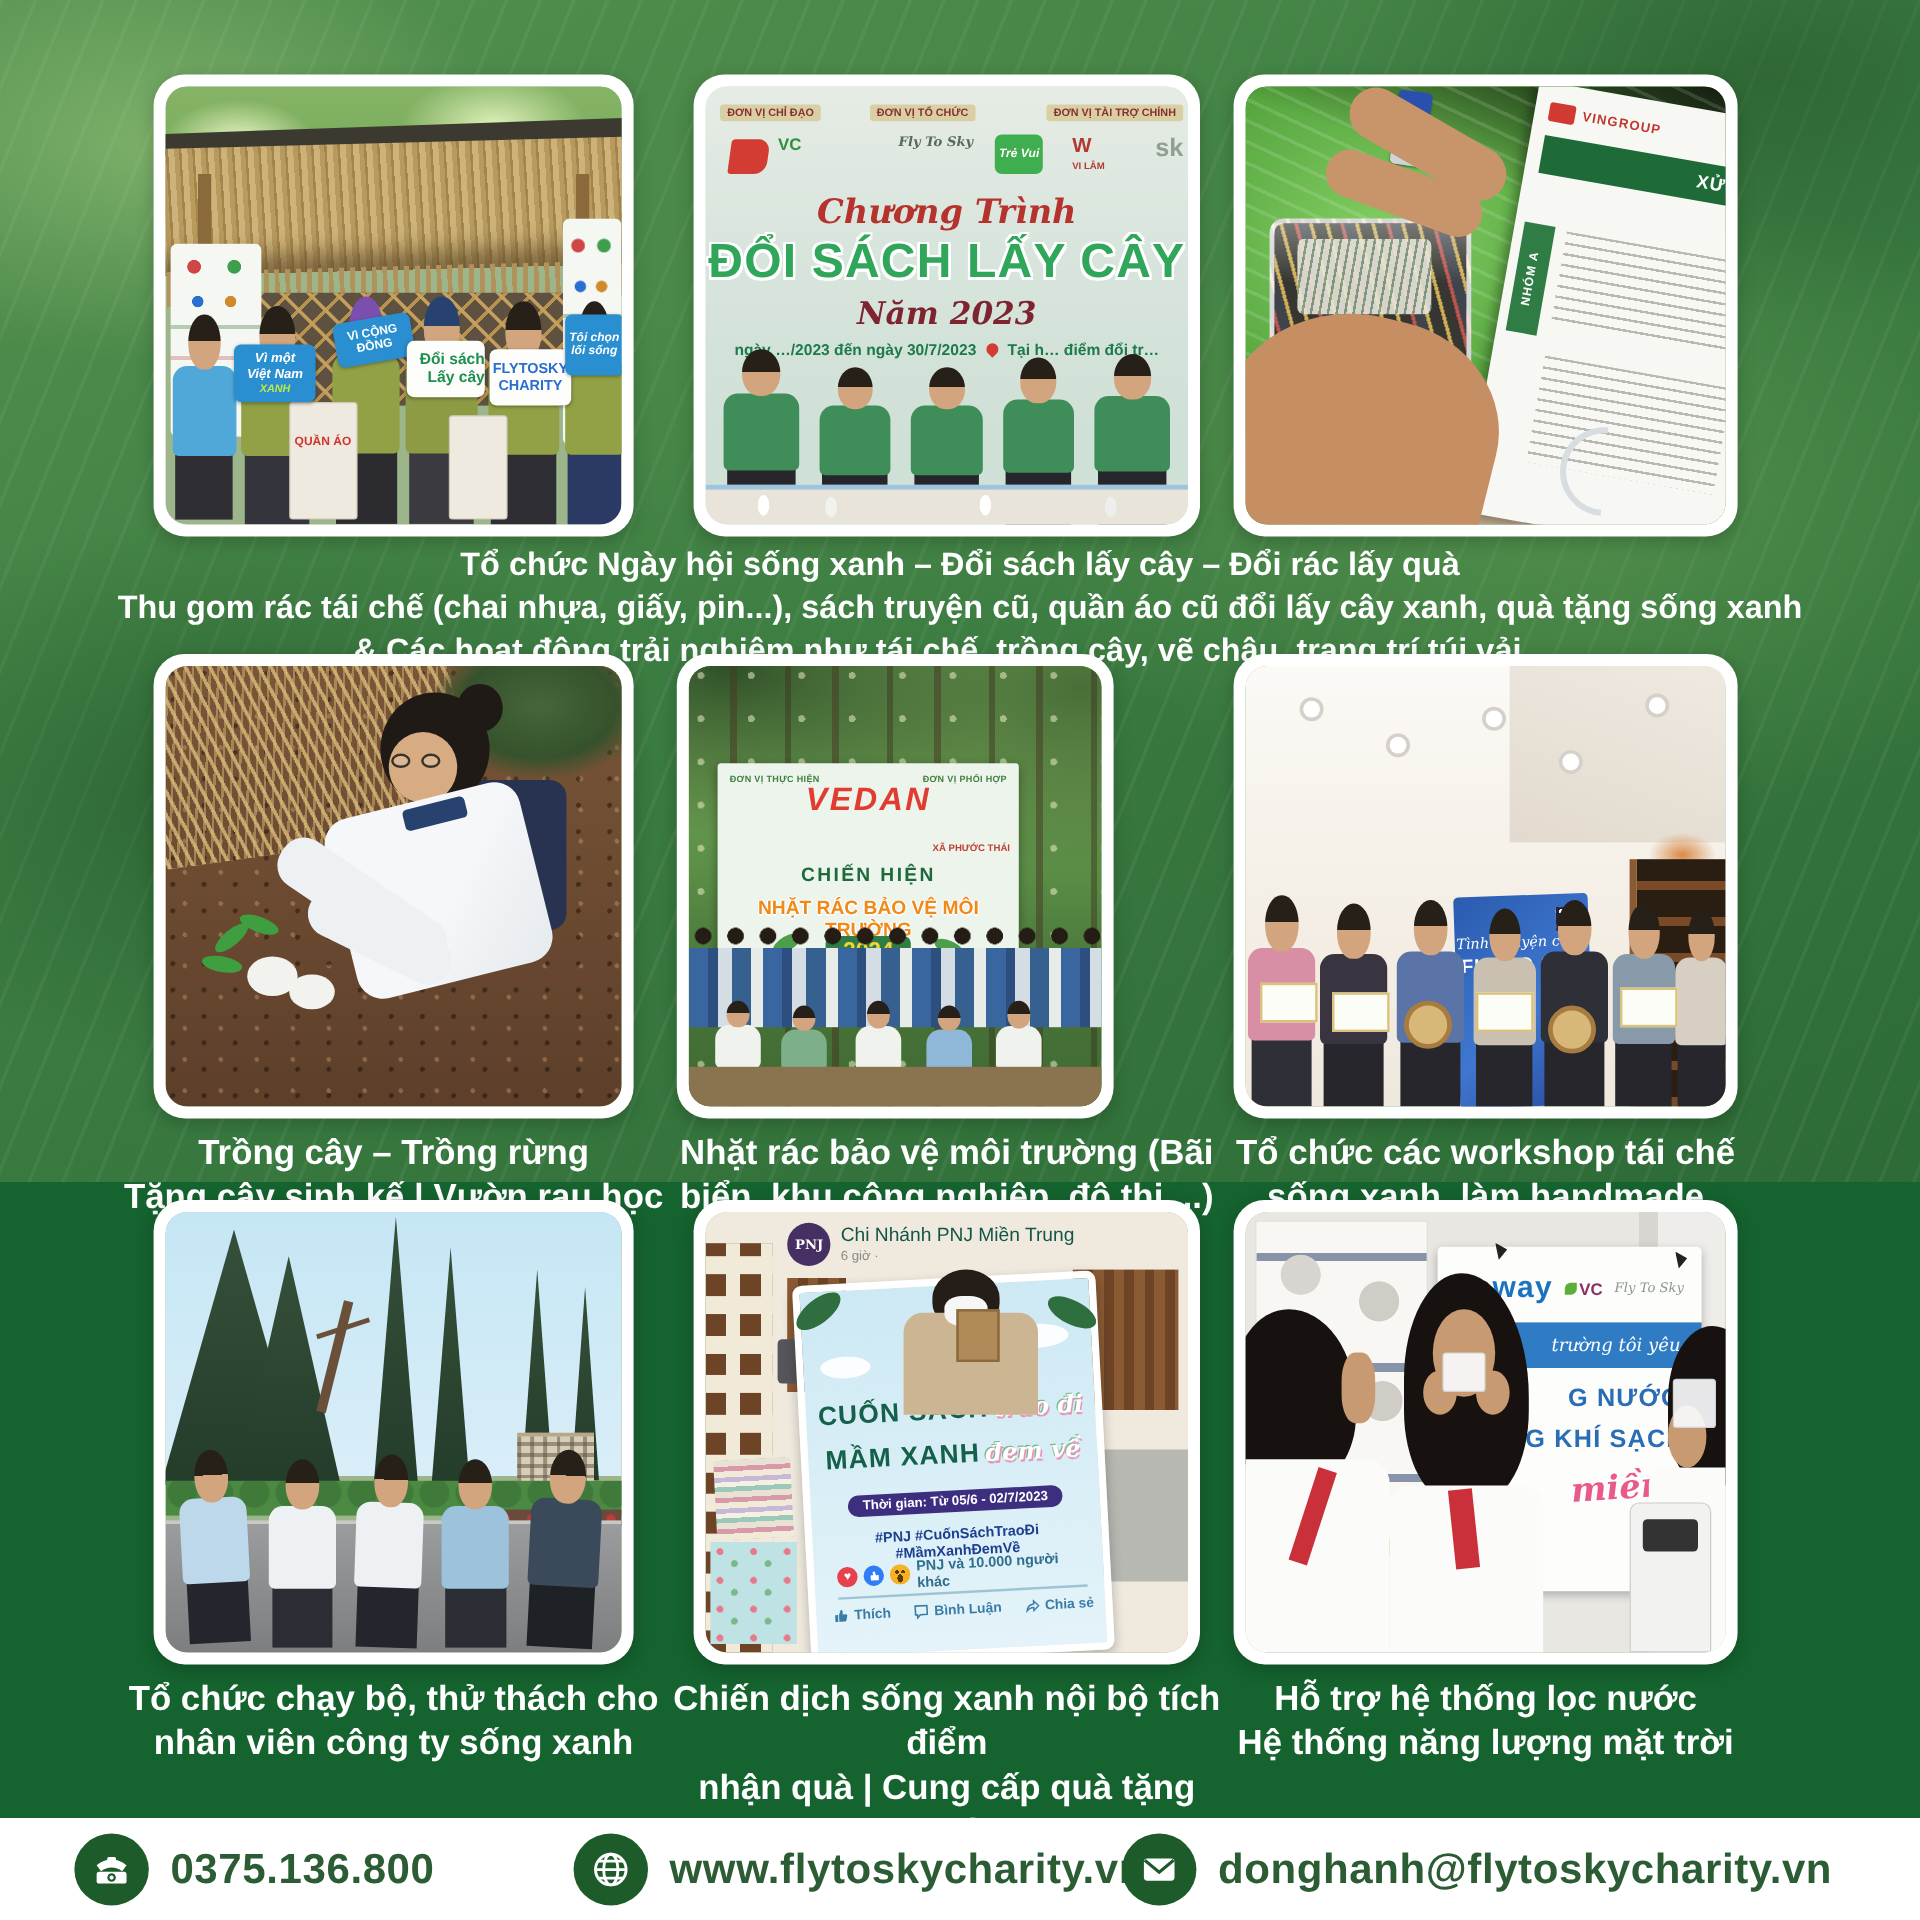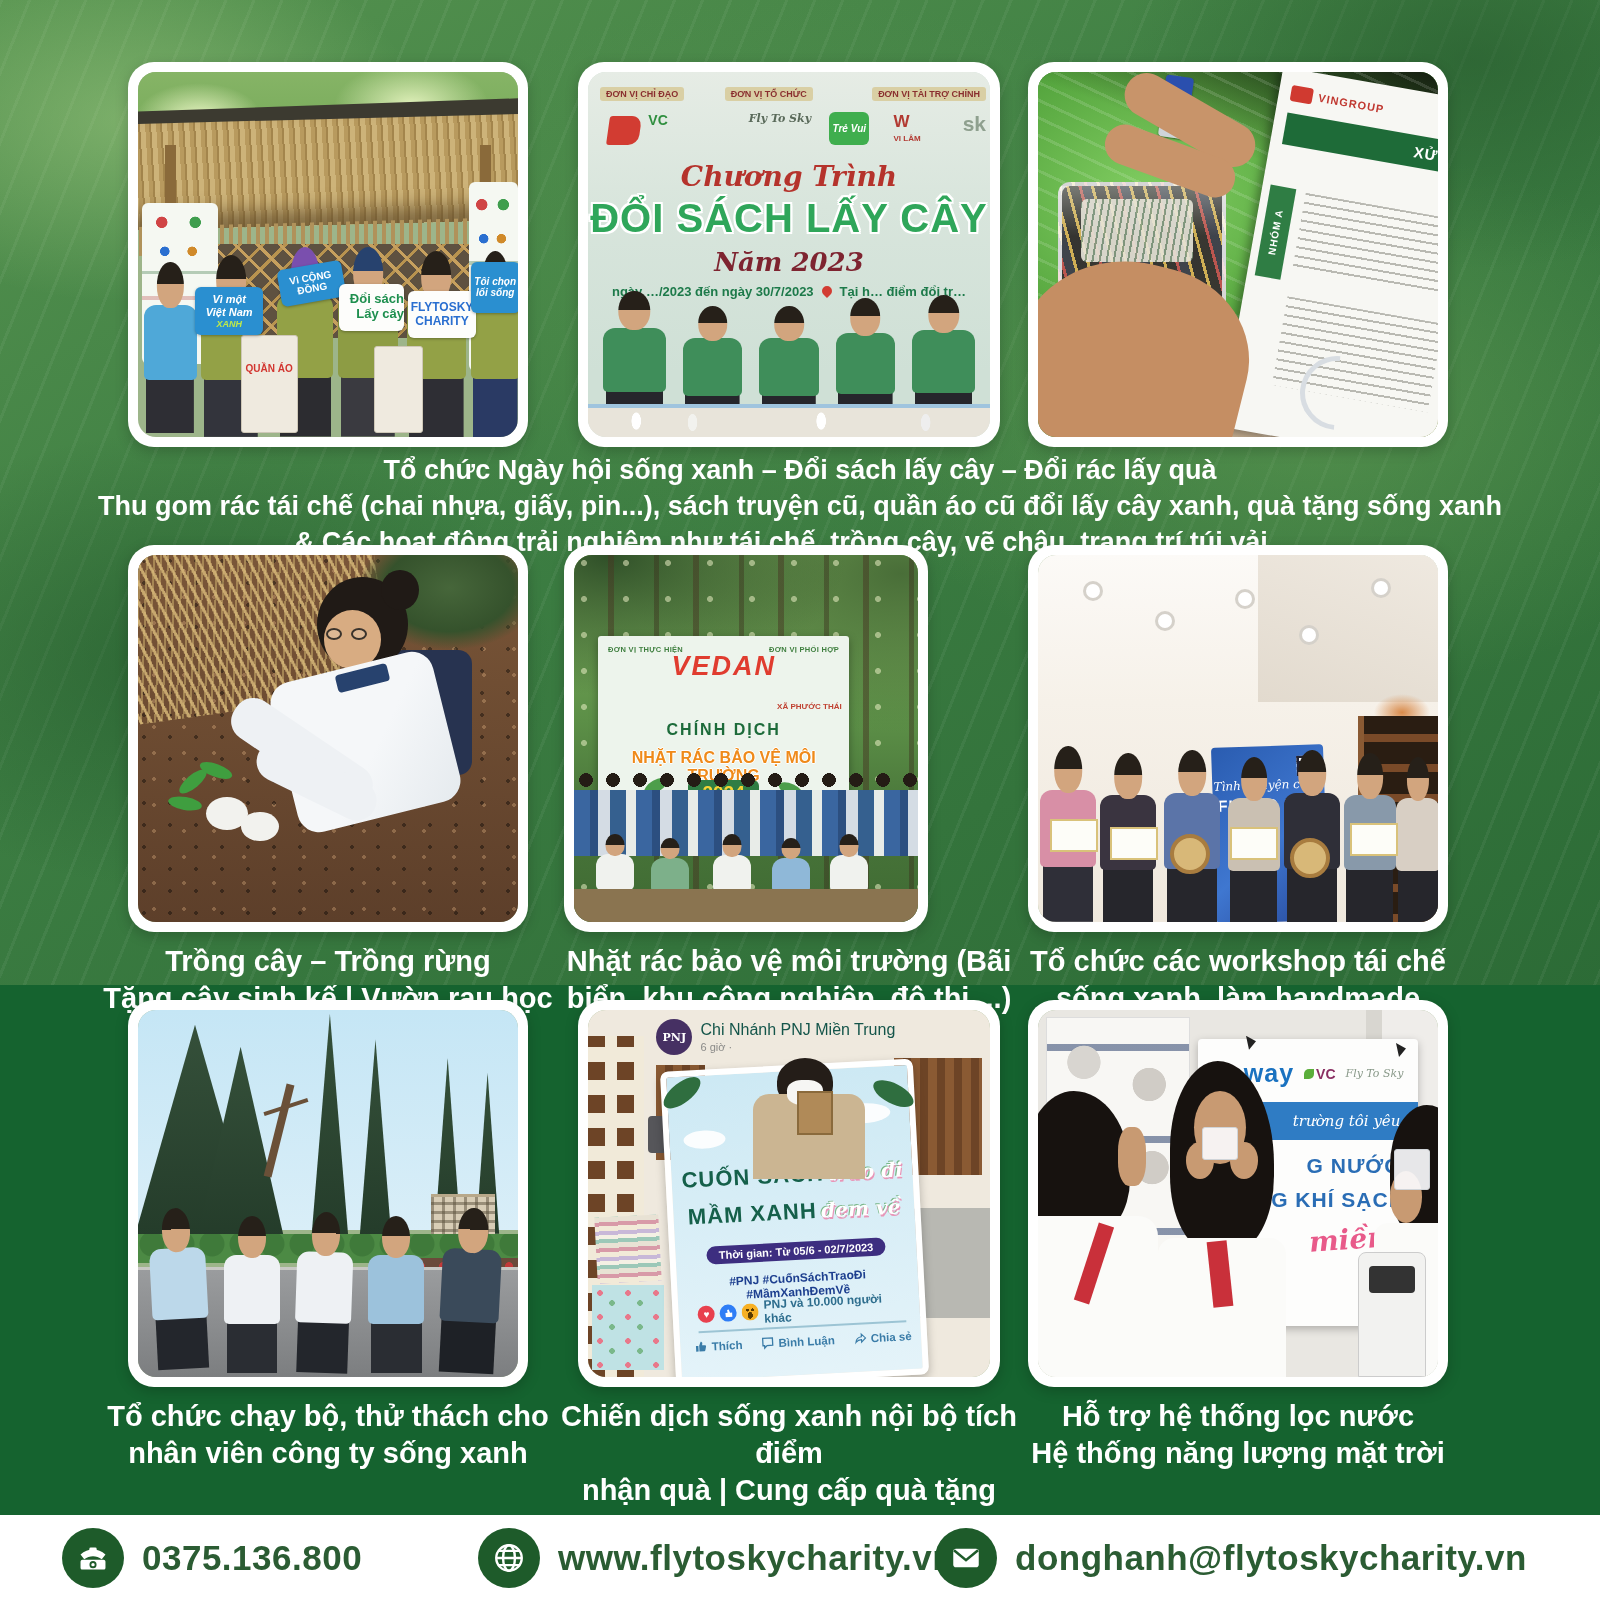--- a/index.html
+++ b/index.html
@@ -413,21 +413,21 @@
   </div>
 
   <div class="ph" style="left:564px; top:545px; width:364px; height:387px;">
     <div class="ph-in">
       <div class="p5-forest"></div>
       <div class="p5-ban">
         <div class="p5-lab" style="left:4%; top:5%;">ĐƠN VỊ THỰC HIỆN</div>
         <div class="p5-lab" style="right:4%; top:5%;">ĐƠN VỊ PHỐI HỢP</div>
         <div class="p5-brand">VEDAN</div>
         <div class="p5-commune">XÃ PHƯỚC THÁI</div>
-        <div class="p5-campaign">CHÍNH DỊCH</div>
+        <div class="p5-campaign">CHIẾN HIỆN</div>
         <div class="p5-title">NHẶT RÁC BẢO VỆ MÔI TRƯỜNG</div>
         <div class="p5-leafdot" style="left:18%; top:74%; transform:rotate(-30deg);"></div>
         <div class="p5-leafdot" style="right:18%; top:76%; transform:rotate(25deg);"></div>
         <div class="p5-yearwrap">
           <span class="p5-year">2024</span>
         </div>
       </div>
       <div class="p5-heads"></div>
       <div class="p5-crowd"></div>
       <div class="fig" style="left:6%; top:76%; width:12%; height:22%; --shirt:#f0f2ee;"></div>

